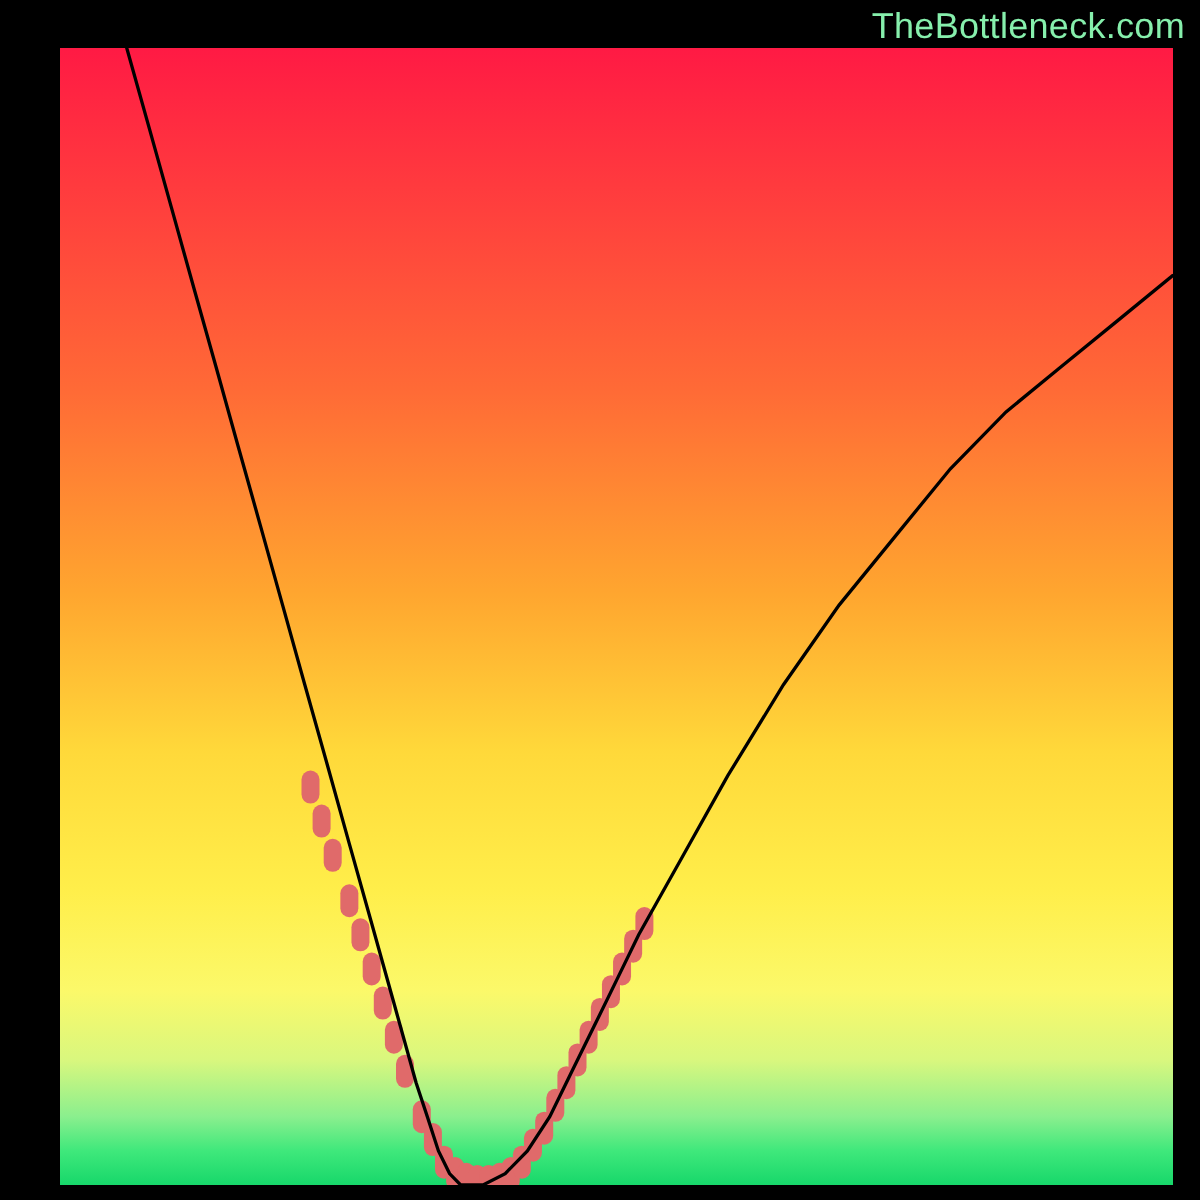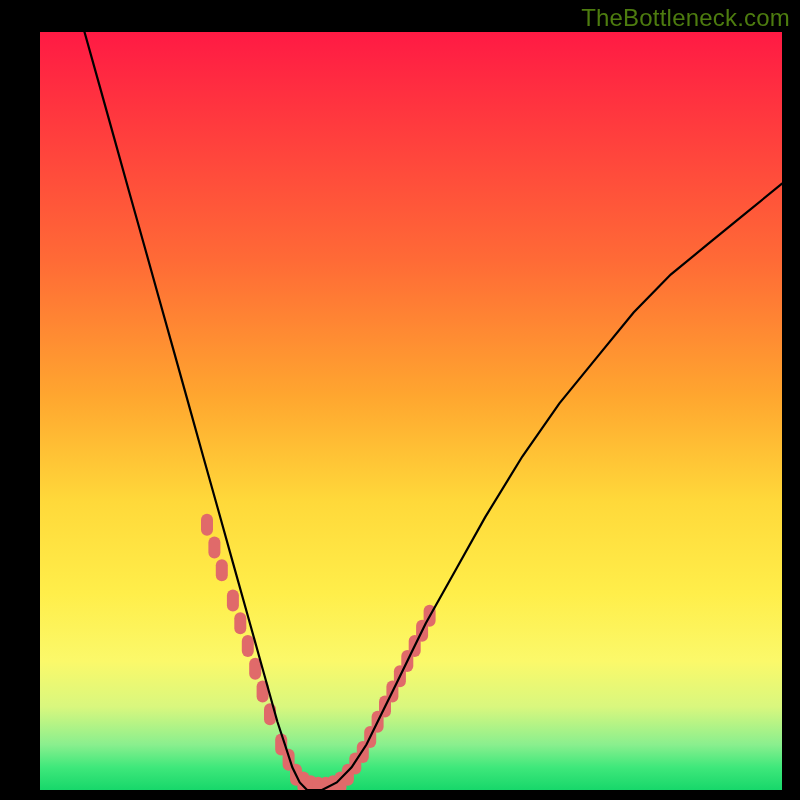--- a/index.html
+++ b/index.html
@@ -44,21 +44,21 @@
     position: absolute;
     left: 0;
     top: 0;
     width: 742px;
     height: 758px;
   }
   .watermark {
     position: absolute;
     top: 4px;
     right: 10px;
-    color: #4d7c0f;
+    color: #86efac;
     font-size: 24px;
     font-weight: 500;
     letter-spacing: 0.2px;
   }
 </style>
 </head>
 <body>
 
 <div class="frame">
   <div class="plot">

